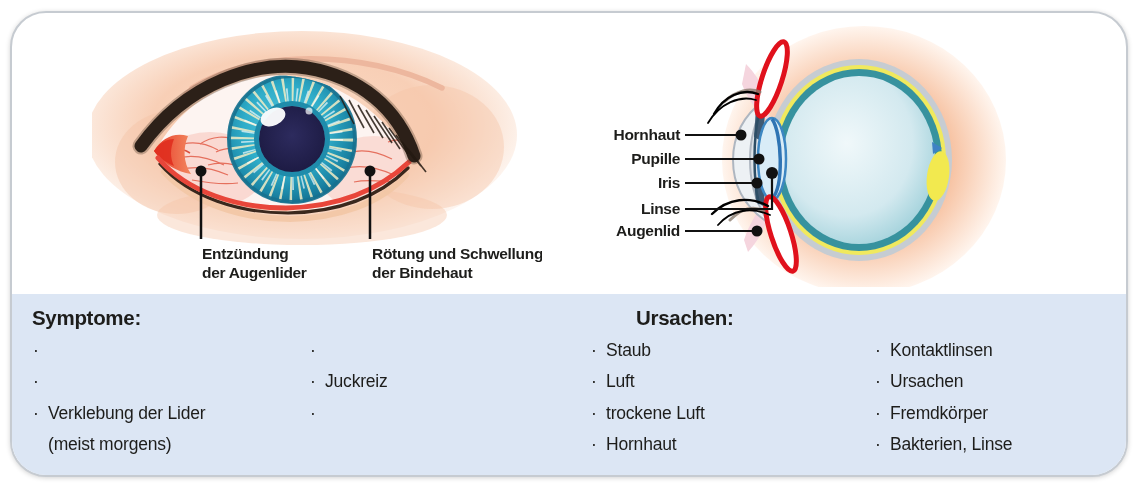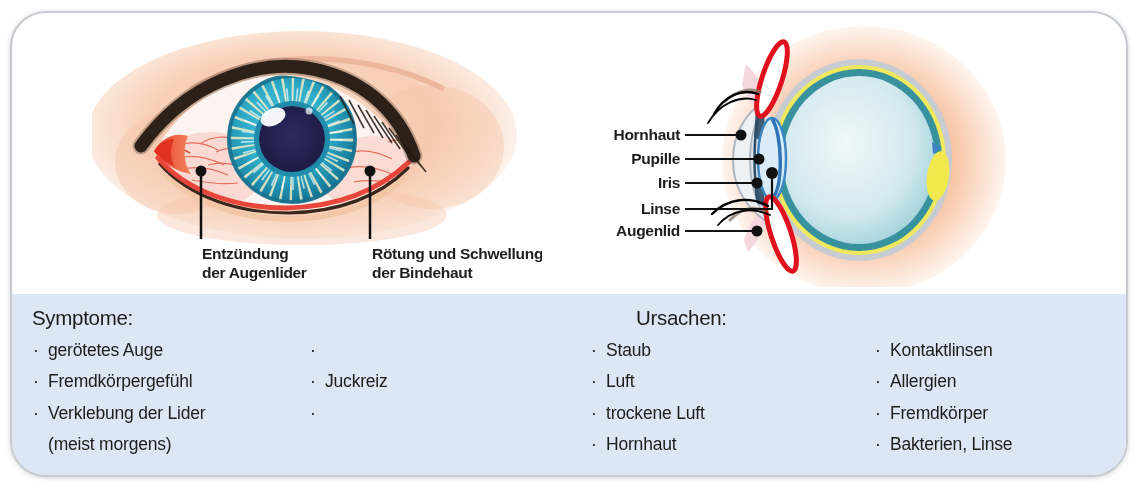--- a/index.html
+++ b/index.html
@@ -5,21 +5,21 @@
   html,body{margin:0;padding:0;background:#ffffff;}
   body{width:1140px;height:489px;position:relative;overflow:hidden;
        font-family:"Liberation Sans",sans-serif;color:#1d1d1b;}
   .card{position:absolute;left:10px;top:11px;width:1118px;height:466px;
         background:#ffffff;border:2px solid #c6cbd1;border-radius:36px;
         box-shadow:0 1px 5px rgba(0,0,0,.18);overflow:hidden;box-sizing:border-box;}
   .band{position:absolute;left:0;right:0;top:281px;bottom:0;background:#dce6f4;}
   .fig{position:absolute;}
   #fig-left{left:80px;top:10px;width:450px;height:270px;}
   #fig-right{left:590px;top:4px;width:410px;height:270px;}
-  .heading{position:absolute;font-size:20.5px;font-weight:normal;letter-spacing:-0.3px;}
+  .heading{position:absolute;font-size:20.5px;font-weight:bold;letter-spacing:-0.3px;}
   #h-sym{left:20px;top:293px;}
   #h-urs{left:578px;top:293px;margin-left:46px;}
   ul.cols{position:absolute;list-style:none;margin:0;padding:0;top:322px;}
   ul.cols li{display:flex;line-height:31.4px;font-size:17.5px;letter-spacing:-0.2px;}
   ul.cols .blt{width:17px;flex:0 0 17px;padding-left:2px;box-sizing:border-box;}
   ul.cols .txt{white-space:pre-line;}
   #colA{left:19px;} #colB{left:296px;} #colC{left:577px;} #colD{left:861px;}
   svg text{font-family:"Liberation Sans",sans-serif;font-weight:bold;
            font-size:15.5px;fill:#1d1d1b;letter-spacing:-0.3px;}
 </style>
@@ -218,25 +218,23 @@
   </svg>
 
   <div class="band"></div>
 
   <div class="heading" id="h-sym">Symptome:</div>
   <div class="heading" id="h-urs">Ursachen:</div>
 
   <ul class="cols" id="colA">
     <li>
         <span class="blt">·</span>
-        <span class="txt">gerötetes Auge</span>
-      </li>
-    <li>
-        <span class="blt">·</span>
-        <span class="txt">Fremdkörpergefühl</span>
+      </li>
+    <li>
+        <span class="blt">·</span>
       </li>
     <li>
         <span class="blt">·</span>
         <span class="txt">Verklebung der Lider
 (meist morgens)</span>
       </li>
   </ul>
 
   <ul class="cols" id="colB">
     <li>
@@ -270,21 +268,21 @@
       </li>
   </ul>
 
   <ul class="cols" id="colD">
     <li>
         <span class="blt">·</span>
         <span class="txt">Kontaktlinsen</span>
       </li>
     <li>
         <span class="blt">·</span>
-        <span class="txt">Allergien</span>
+        <span class="txt">Ursachen</span>
       </li>
     <li>
         <span class="blt">·</span>
         <span class="txt">Fremdkörper</span>
       </li>
     <li>
         <span class="blt">·</span>
         <span class="txt">Bakterien, Linse</span>
       </li>
   </ul>

